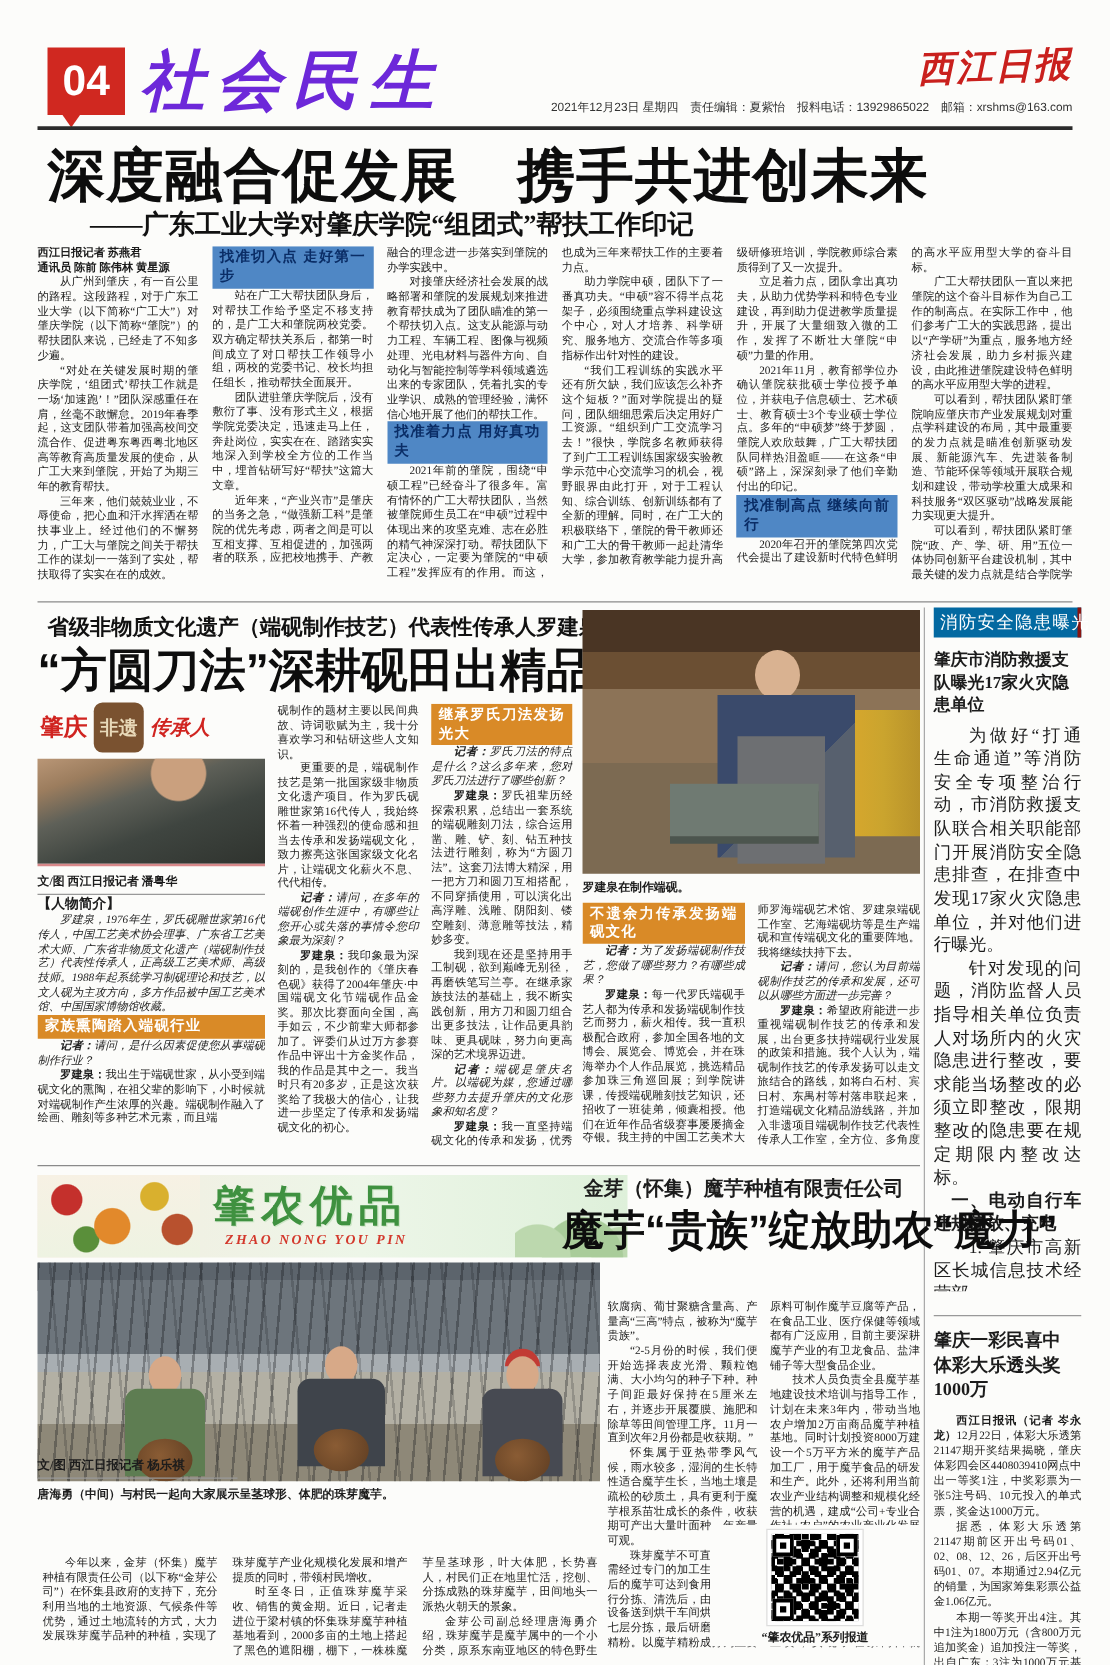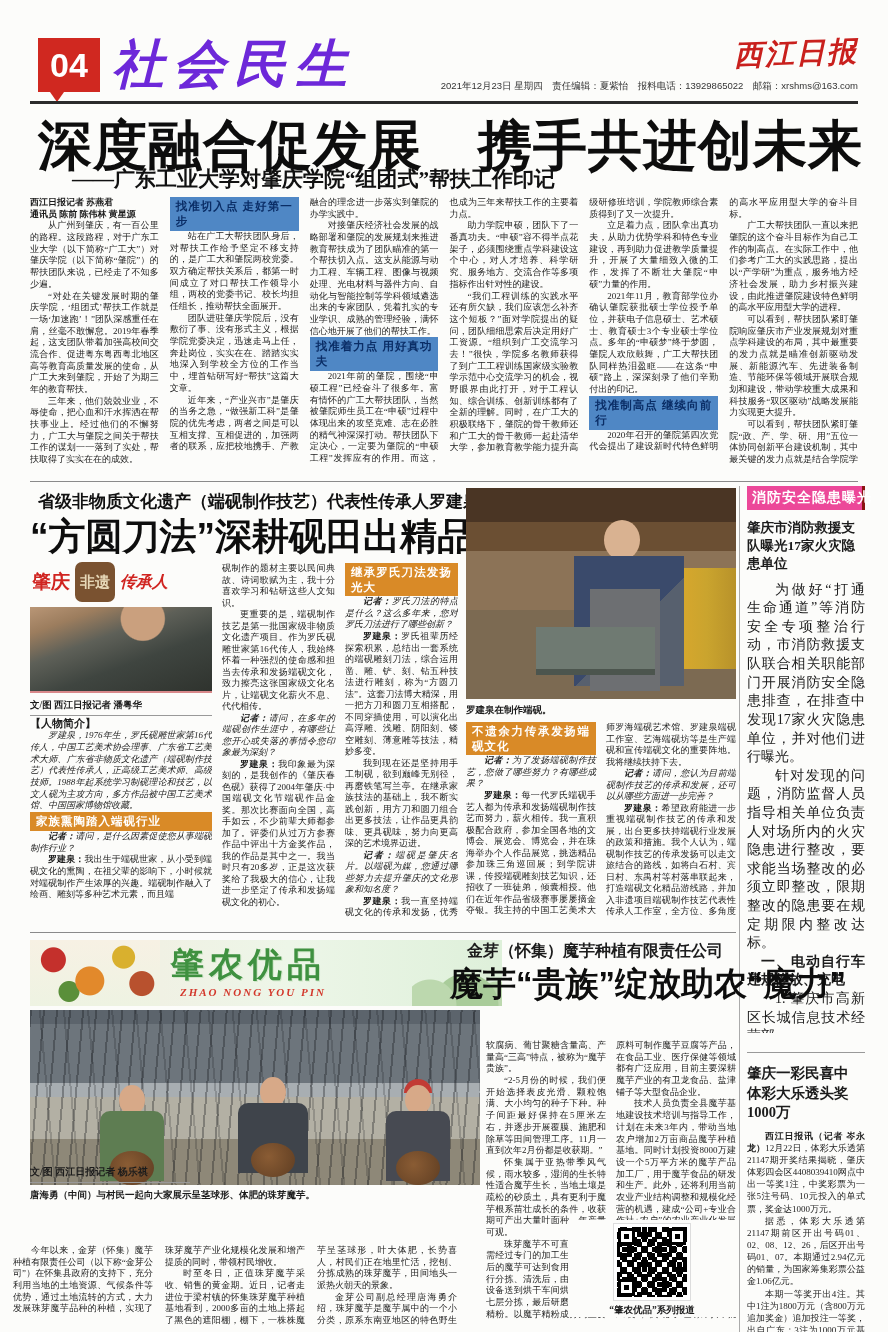--- a/index.html
+++ b/index.html
@@ -28,21 +28,21 @@
   .fp.prof{font-style:italic;}
   .fb{font-weight:bold;text-indent:1em;}
   .fby{font-weight:bold;text-indent:0;margin:0 0 3px;}
   .fph{font-weight:bold;text-indent:0;margin:4px 0 2px;font-size:11px;}
   .fh{font-family:"Liberation Sans",sans-serif;font-weight:bold;padding:2px 6px;margin:4px 0 4px;
       break-inside:avoid;background:#4f87c5;color:#0a2d66;font-size:11.5px;letter-spacing:1px;}
   .orange .fh{background:#d98a27;color:#fff;}
 
   
   .main-hl{left:38px;top:110px;width:820px;font-family:"Liberation Sans",sans-serif;
-           font-size:54px;font-weight:900;color:#0d0d0d;white-space:nowrap;letter-spacing:1px;}
+           font-size:46px;font-weight:900;color:#0d0d0d;white-space:nowrap;letter-spacing:1px;}
   .main-sub{left:72px;top:165px;font-size:21px;font-weight:bold;color:#111;}
   .main-flow{left:30px;top:197px;width:828px;height:278px;column-count:6;column-gap:11px;
              font-size:9px;line-height:1.3;}
 
   .rule-mid{left:30px;width:828px;top:481px;height:1px;background:#8a8a8a;}
 
   
   .m-kicker{left:38px;top:490px;font-size:17px;font-weight:bold;color:#111;}
   .m-hl{left:30px;top:512px;font-family:"Liberation Sans",sans-serif;font-size:37px;
         font-weight:900;color:#0d0d0d;white-space:nowrap;}
@@ -70,22 +70,22 @@
   .m-photo .apron{position:absolute;left:46%;top:48%;width:70px;height:48%;background:#6d6f72;}
   .m-photo-cap{left:466px;top:704px;width:270px;font-size:9.5px;font-weight:bold;}
   .below-flow{left:466px;top:722px;width:270px;height:206px;column-count:2;column-gap:10px;
         font-size:9px;line-height:1.28;}
 
   .rule-bot{left:30px;width:706px;top:932px;height:1px;background:#8a8a8a;}
 
   
   .v-divider{left:739px;top:486px;width:1px;height:846px;background:#aaa;}
   .sidebar{left:747px;top:486px;width:118px;}
-  .sb-tag{background:#ec4899;color:#fff;font-family:"Liberation Sans",sans-serif;font-size:14px;
-        font-weight:700;padding:3px 5px;letter-spacing:1px;border-right:3px solid #8a1410;white-space:nowrap;}
+  .sb-tag{background:#0369a1;color:#fff;font-family:"Liberation Sans",sans-serif;font-size:14px;
+        font-weight:400;padding:3px 5px;letter-spacing:1px;border-right:3px solid #8a1410;white-space:nowrap;}
   .sb-title{font-size:13.5px;font-weight:900;margin:9px 0 7px;line-height:1.35;}
   .sb-flow{font-size:14px;line-height:1.33;height:452px;}
   .sb-rule{left:747px;top:1052px;width:118px;height:1px;background:#999;}
   .lottery{left:747px;top:1064px;width:118px;}
   .lot-title{font-size:14.5px;font-weight:900;line-height:1.35;margin-bottom:7px;}
   .lot-flow{font-size:9px;line-height:1.35;height:215px;}
 
   
   .banner{left:30px;top:940px;width:472px;height:66px;overflow:hidden;
         background:linear-gradient(90deg,#f3ece0,#edf6e8 55%,#def0da);}
@@ -118,21 +118,21 @@
   .fig .cap{position:absolute;left:50%;transform:translateX(-50%);top:-6px;width:28px;height:14px;
         border-radius:14px 14px 0 0;background:#c23b34;}
   .fig .blob{position:absolute;left:50%;transform:translateX(-50%);top:66px;width:44px;height:34px;
         border-radius:50%;background:radial-gradient(circle at 40% 40%,#8a5c34,#5e3d22);}
   .fig1{left:70px;width:64px;height:100px;} .fig1 .torso{background:#5e7d52;}
   .fig2{left:208px;width:70px;height:108px;} .fig2 .torso{background:#3f444b;}
   .fig3{left:356px;width:64px;height:100px;} .fig3 .torso{background:#474a52;}
   .b-cap{left:30px;top:1189px;width:450px;font-size:9.5px;font-weight:bold;}
   .b-byline{left:30px;top:1165px;width:160px;font-size:10px;font-weight:bold;
         border-bottom:1px solid #999;padding-bottom:3px;}
-  .b-below-flow{left:13px;top:1245px;width:444px;height:85px;column-count:3;column-gap:12px;
+  .b-below-flow{left:34px;top:1245px;width:444px;height:85px;column-count:3;column-gap:12px;
         font-size:9px;line-height:1.3;}
   .b-right-flow{left:486px;top:1040px;width:250px;height:292px;column-count:2;column-gap:10px;
         font-size:9px;line-height:1.3;}
   .qr-wrap{left:568px;top:1220px;width:168px;background:#fcfcfa;text-align:center;padding-top:4px;}
   .qr{position:relative;width:76px;height:76px;margin:0 auto;background:
         repeating-conic-gradient(#000 0% 25%,rgba(0,0,0,0) 0% 50%) 0 0/10px 10px,
         repeating-conic-gradient(#000 0% 25%,rgba(0,0,0,0) 0% 50%) 3px 5px/14px 14px,#fff;
         border:3px solid #fff;outline:1px solid #ddd;}
   .qf{position:absolute;width:17px;height:17px;border:3px solid #000;background:#fff;}
   .qf::after{content:"";position:absolute;left:3px;top:3px;width:5px;height:5px;background:#000;}

